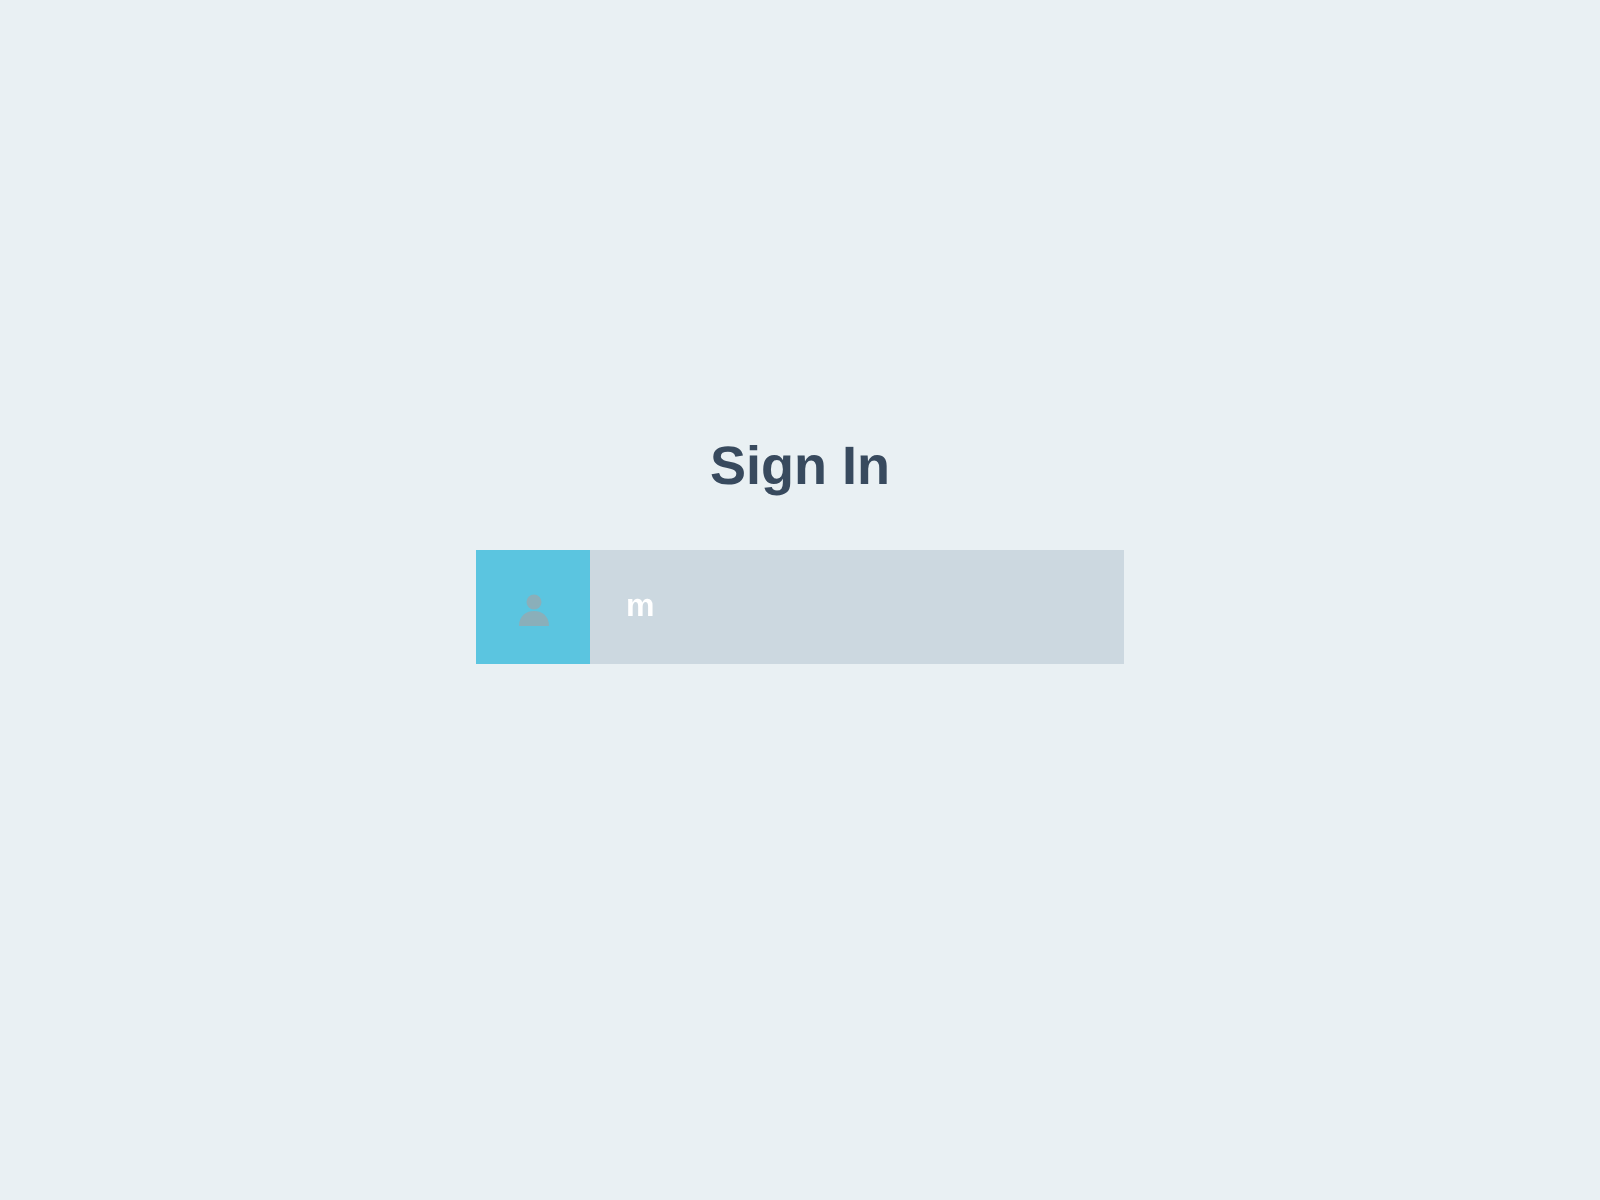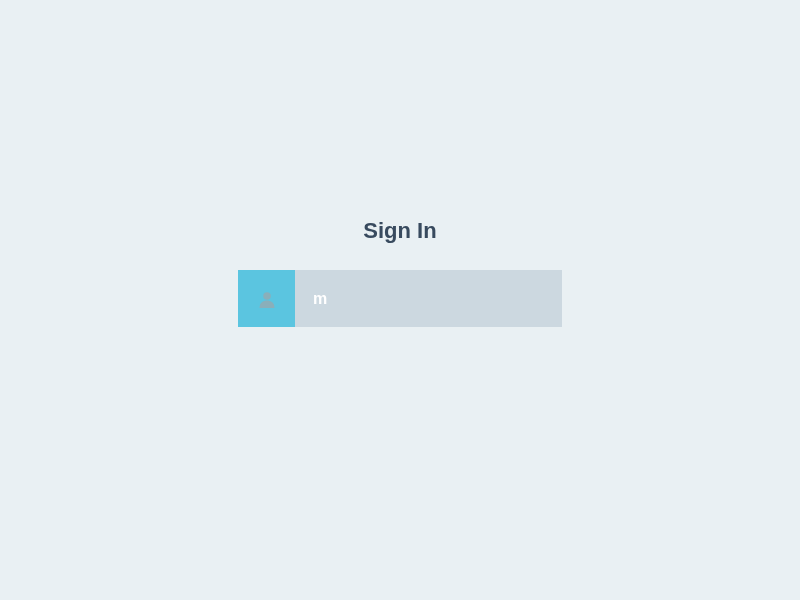--- a/index.html
+++ b/index.html
@@ -12,21 +12,21 @@
       height: 600px;
       background-color: #e9f0f3;
       font-family: -apple-system, BlinkMacSystemFont, "Segoe UI", Helvetica, Arial, sans-serif;
       display: flex;
       flex-direction: column;
       align-items: center;
       padding-top: 218px;
     }
     .signin-title {
       color: #384a5e;
-      font-size: 22px;
+      font-size: 27px;
       font-weight: 600;
       text-align: center;
       margin-bottom: 26px;
     }
     .input-row {
       display: flex;
       width: 324px;
       height: 57px;
     }
     .icon-box {

